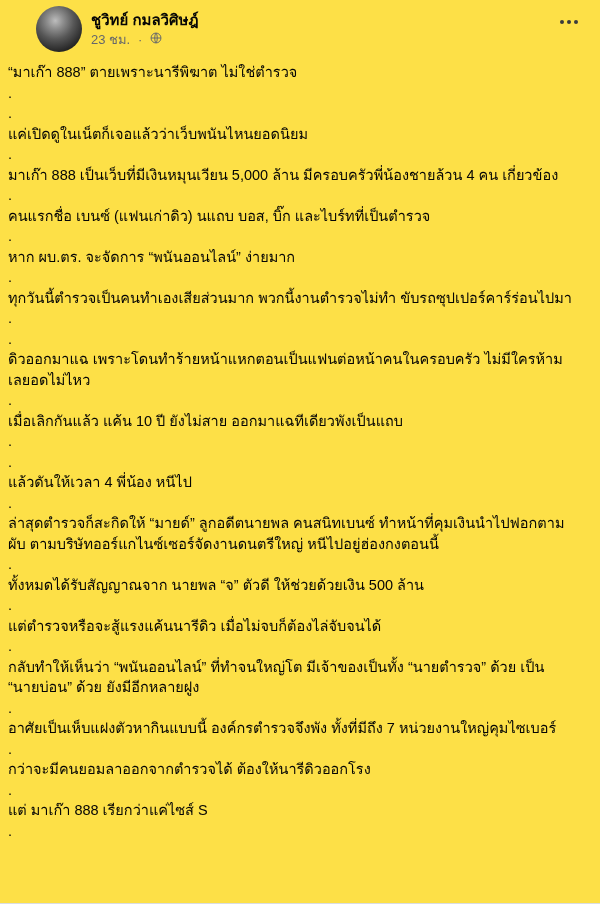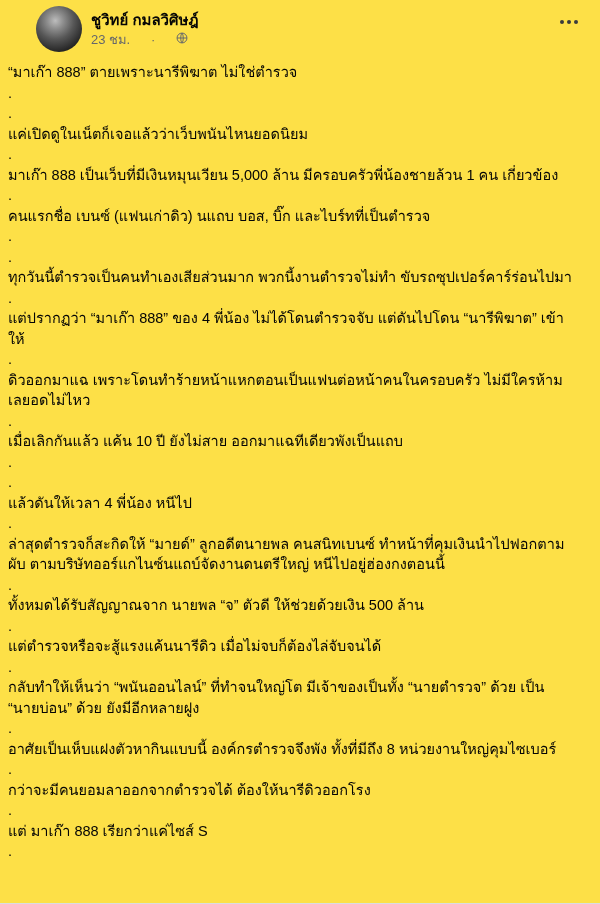--- a/index.html
+++ b/index.html
@@ -34,21 +34,21 @@
   .author-name {
     font-size: 15px;
     font-weight: 700;
     color: #050505;
     line-height: 19px;
     cursor: pointer;
   }
   .post-meta {
     display: flex;
     align-items: center;
-    gap: 21px;
+    gap: 8px;
     font-size: 13px;
     color: #65676b;
     line-height: 17px;
     margin-top: 1px;
   }
   .timestamp { cursor: pointer; }
   .meta-sep { color: #65676b; }
   .globe { display: inline-block; margin-top: 1px; }
   .menu-button {
     position: absolute;
@@ -106,45 +106,45 @@
       <span class="menu-dot"></span>
     </div>
   </div>
 
   <div class="post-body">
       <div class="post-paragraph">“มาเก๊า 888” ตายเพราะนารีพิฆาต ไม่ใช่ตำรวจ</div>
       <div class="paragraph-separator">.</div>
       <div class="paragraph-separator">.</div>
       <div class="post-paragraph">แค่เปิดดูในเน็ตก็เจอแล้วว่าเว็บพนันไหนยอดนิยม</div>
       <div class="paragraph-separator">.</div>
-      <div class="post-paragraph">มาเก๊า 888 เป็นเว็บที่มีเงินหมุนเวียน 5,000 ล้าน มีครอบครัวพี่น้องชายล้วน 1 คน เกี่ยวข้อง</div>
+      <div class="post-paragraph">มาเก๊า 888 เป็นเว็บที่มีเงินหมุนเวียน 5,000 ล้าน มีครอบครัวพี่น้องชายล้วน 4 คน เกี่ยวข้อง</div>
       <div class="paragraph-separator">.</div>
       <div class="post-paragraph">คนแรกชื่อ เบนซ์ (แฟนเก่าดิว) นแถบ บอส, บิ๊ก และไบร์ทที่เป็นตำรวจ</div>
       <div class="paragraph-separator">.</div>
+      <div class="post-paragraph">หาก ผบ.ตร. จะจัดการ “พนันออนไลน์” ง่ายมาก</div>
       <div class="paragraph-separator">.</div>
       <div class="post-paragraph">ทุกวันนี้ตำรวจเป็นคนทำเองเสียส่วนมาก พวกนี้งานตำรวจไม่ทำ ขับรถซุปเปอร์คาร์ร่อนไปมา</div>
       <div class="paragraph-separator">.</div>
-      <div class="post-paragraph">แต่ปรากฏว่า “มาเก๊า 888” ของ 4 พี่น้อง ไม่ได้โดนตำรวจจับ แต่ดันไปโดน “นารีพิฆาต” เข้าให้</div>
       <div class="paragraph-separator">.</div>
       <div class="post-paragraph">ดิวออกมาแฉ เพราะโดนทำร้ายหน้าแหกตอนเป็นแฟนต่อหน้าคนในครอบครัว ไม่มีใครห้าม เลยอดไม่ไหว</div>
       <div class="paragraph-separator">.</div>
       <div class="post-paragraph">เมื่อเลิกกันแล้ว แค้น 10 ปี ยังไม่สาย ออกมาแฉทีเดียวพังเป็นแถบ</div>
       <div class="paragraph-separator">.</div>
       <div class="paragraph-separator">.</div>
       <div class="post-paragraph">แล้วดันให้เวลา 4 พี่น้อง หนีไป</div>
       <div class="paragraph-separator">.</div>
-      <div class="post-paragraph">ล่าสุดตำรวจก็สะกิดให้ “มายด์” ลูกอดีตนายพล คนสนิทเบนซ์ ทำหน้าที่คุมเงินนำไปฟอกตามผับ ตามบริษัทออร์แกไนซ์นแถบ์จัดงานดนตรีใหญ่ หนีไปอยู่ฮ่องกงตอนนี้</div>
+      <div class="post-paragraph">ล่าสุดตำรวจก็สะกิดให้ “มายด์” ลูกอดีตนายพล คนสนิทเบนซ์ ทำหน้าที่คุมเงินนำไปฟอกตามผับ ตามบริษัทออร์แกไนซ์เซอร์จัดงานดนตรีใหญ่ หนีไปอยู่ฮ่องกงตอนนี้</div>
       <div class="paragraph-separator">.</div>
       <div class="post-paragraph">ทั้งหมดได้รับสัญญาณจาก นายพล “จ” ตัวดี ให้ช่วยด้วยเงิน 500 ล้าน</div>
       <div class="paragraph-separator">.</div>
       <div class="post-paragraph">แต่ตำรวจหรือจะสู้แรงแค้นนารีดิว เมื่อไม่จบก็ต้องไล่จับจนได้</div>
       <div class="paragraph-separator">.</div>
       <div class="post-paragraph">กลับทำให้เห็นว่า “พนันออนไลน์” ที่ทำจนใหญ่โต มีเจ้าของเป็นทั้ง “นายตำรวจ” ด้วย เป็น “นายบ่อน” ด้วย ยังมีอีกหลายฝูง</div>
       <div class="paragraph-separator">.</div>
-      <div class="post-paragraph">อาศัยเป็นเห็บแฝงตัวหากินแบบนี้ องค์กรตำรวจจึงพัง ทั้งที่มีถึง 8 หน่วยงานใหญ่คุมไซเบอร์</div>
+      <div class="post-paragraph">อาศัยเป็นเห็บแฝงตัวหากินแบบนี้ องค์กรตำรวจจึงพัง ทั้งที่มีถึง 7 หน่วยงานใหญ่คุมไซเบอร์</div>
       <div class="paragraph-separator">.</div>
       <div class="post-paragraph">กว่าจะมีคนยอมลาออกจากตำรวจได้ ต้องให้นารีดิวออกโรง</div>
       <div class="paragraph-separator">.</div>
       <div class="post-paragraph">แต่ มาเก๊า 888 เรียกว่าแค่ไซส์ S</div>
       <div class="paragraph-separator">.</div>
     </div>
 
 </div>
 
 </body></html>

